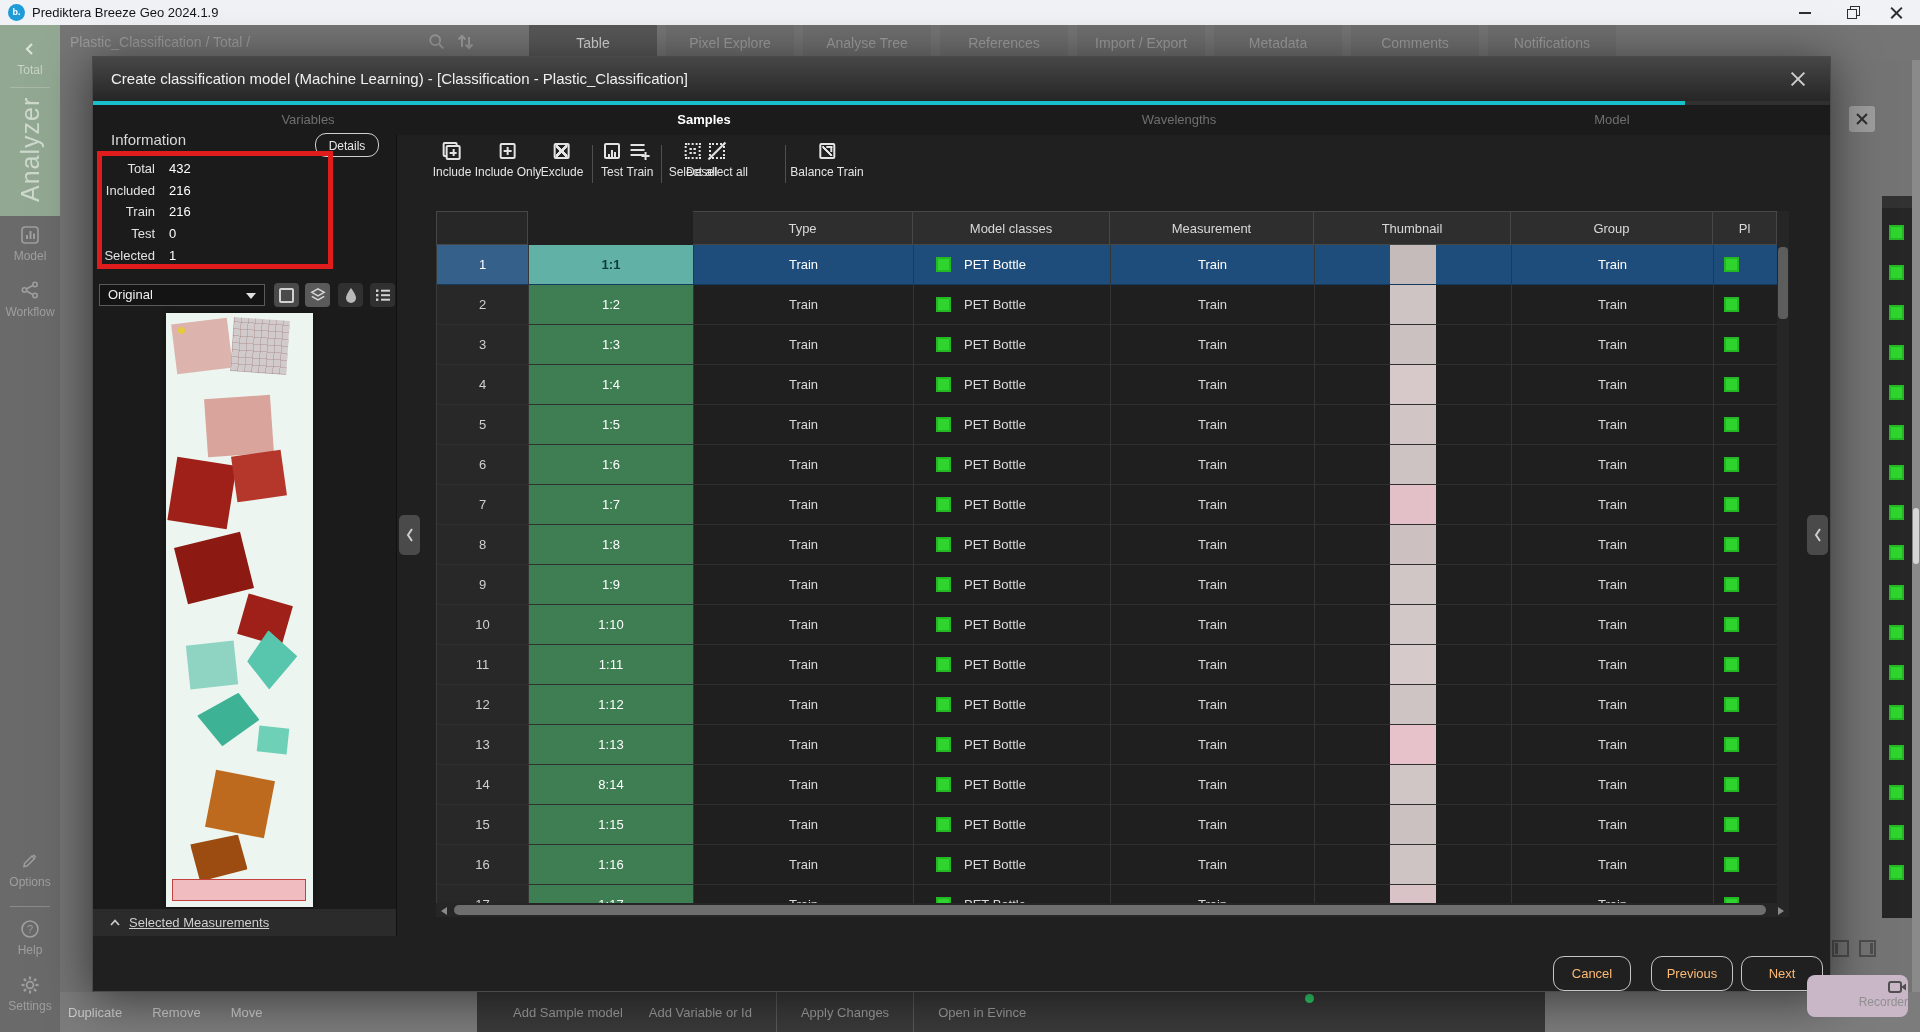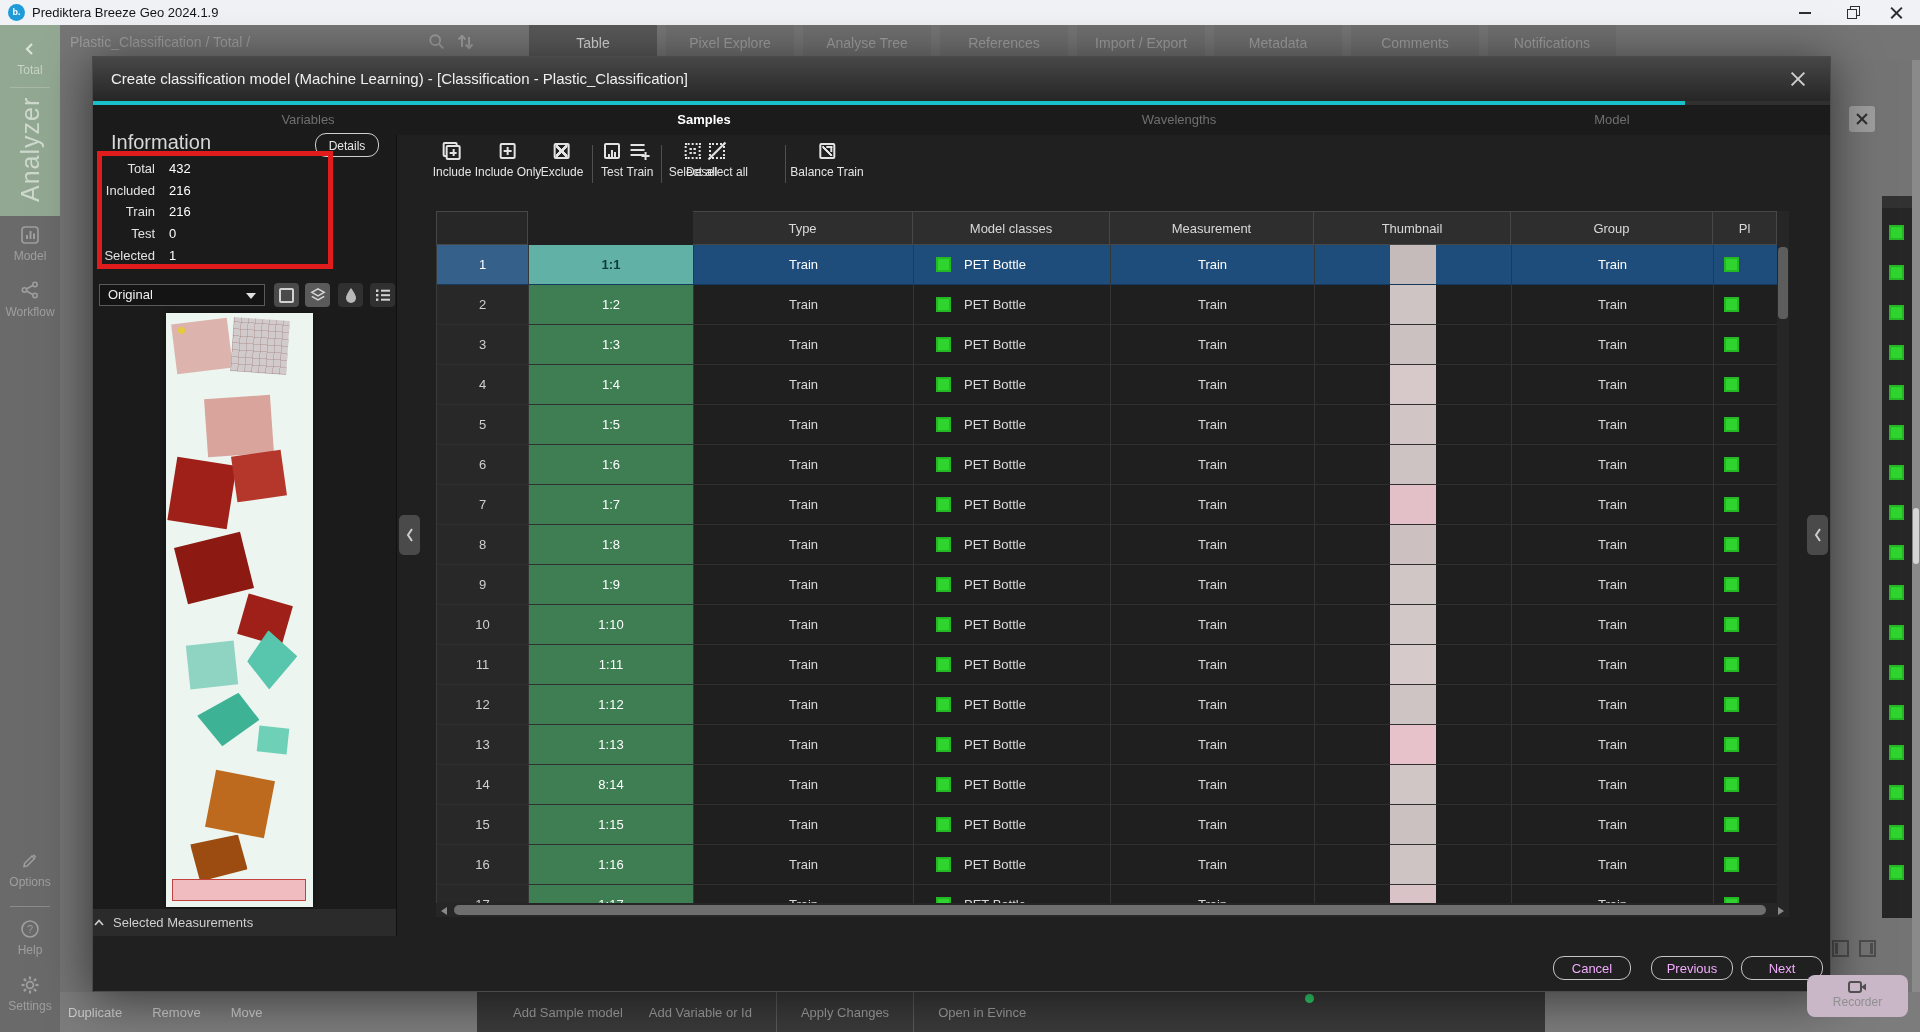--- a/index.html
+++ b/index.html
@@ -57,41 +57,41 @@
   .under-close::before{transform:rotate(45deg);} .under-close::after{transform:rotate(-45deg);}
   .right-strip{position:absolute;left:1882px;top:196px;width:30px;height:722px;background:#262626;}
   .right-strip .strip-head{position:absolute;left:0;top:0;width:30px;height:12px;background:#323232;}
   .right-scroll{position:absolute;left:1912px;top:60px;width:8px;height:932px;background:#8a8a8a;}
   .right-scroll .thumb{position:absolute;left:1px;top:448px;width:6px;height:56px;background:#d6d6d6;border-radius:3px;}
   .dock-icons{position:absolute;left:1832px;top:940px;display:flex;gap:10px;}
   .dock-ic{width:13px;height:13px;border:2px solid #4d4d4d;position:relative;}
   .dock-ic.l::after{content:"";position:absolute;left:1px;top:1px;width:3px;height:11px;background:#4d4d4d;}
   .dock-ic.r::after{content:"";position:absolute;right:1px;top:1px;width:3px;height:11px;background:#4d4d4d;}
   .recorder{position:absolute;left:1807px;top:975px;width:101px;height:42px;background:var(--recorder-bg);
-    border-radius:8px;text-align:center;z-index:3;}
+    border-radius:8px;text-align:right;z-index:3;}
   .recorder .rec-label{font-size:12px;color:#8f8f8f;margin-top:1px;}
   .recorder svg{margin-top:5px;}
   
   .modal{position:absolute;left:92px;top:56px;width:1739px;height:936px;background:#202020;
     border:1px solid #4a4a4a;box-shadow:0 6px 45px rgba(0,0,0,.55);box-sizing:border-box;z-index:2;}
   .modal-header{position:absolute;left:0;top:0;width:100%;height:44px;
     background:linear-gradient(#474747,#262626);}
   .modal-title{position:absolute;left:18px;top:0;height:44px;line-height:44px;font-size:15px;color:#f0f0f0;}
   .modal-close{position:absolute;right:22px;top:12px;width:20px;height:20px;cursor:default;}
   .modal-close::before,.modal-close::after{content:"";position:absolute;left:1px;top:9px;width:18px;height:2px;background:#cfcfcf;}
   .modal-close::before{transform:rotate(45deg);} .modal-close::after{transform:rotate(-45deg);}
   .progress-track{position:absolute;left:0;top:44px;width:100%;height:4px;background:#303030;}
   .progress-fill{position:absolute;left:0;top:44px;width:1592px;height:4px;background:var(--accent-teal);}
   .dlg-tabs{position:absolute;left:0;top:48px;width:100%;height:30px;background:#1b1b1b;}
   .dlg-tab{position:absolute;top:0;height:30px;line-height:30px;transform:translateX(-50%);
     font-size:13px;color:#6f6f6f;}
   .dlg-tab.active{color:#ffffff;font-weight:bold;}
   
   .left-panel{position:absolute;left:0;top:78px;width:303px;height:801px;background:#1b1b1b;border-right:1px solid #101010;}
-  .info-heading{position:absolute;left:18px;top:74px;font-size:20px;color:#d8d8d8;}
+  .info-heading{position:absolute;left:18px;top:74px;font-size:15px;color:#d8d8d8;}
   .details-btn{position:absolute;left:222px;top:76px;width:64px;height:24px;border:1px solid #cfcfcf;border-radius:11px;
     background:transparent;color:#e8e8e8;font-size:12px;text-align:center;line-height:22px;box-sizing:border-box;}
   .red-box{position:absolute;left:4px;top:94px;width:236px;height:118px;border:5px solid var(--annotation-red);
     box-sizing:border-box;z-index:6;pointer-events:none;}
   .info-row{position:absolute;left:0;height:22px;width:240px;}
   .info-row .il{position:absolute;left:0;top:0;width:62px;text-align:right;font-size:13px;color:#e2e2e2;line-height:22px;}
   .info-row .iv{position:absolute;left:76px;top:0;font-size:13px;color:#ffffff;line-height:22px;}
   .view-dd{position:absolute;left:6px;top:227px;width:166px;height:22px;background:#141414;border:1px solid #5a5a5a;
     box-sizing:border-box;color:#f0f0f0;font-size:13px;line-height:20px;padding-left:8px;}
   .view-dd .caret{position:absolute;right:8px;top:8px;width:0;height:0;
@@ -120,21 +120,21 @@
   .pv.i{left:84px;top:322px;width:42px;height:52px;background:#58c5ad;transform:rotate(28deg);
         clip-path:polygon(10% 0,100% 18%,78% 100%,0 72%);}
   .pv.j{left:34px;top:384px;width:58px;height:46px;background:#3db295;transform:rotate(-18deg);
         clip-path:polygon(0 20%,80% 0,100% 70%,25% 100%);}
   .pv.k{left:92px;top:414px;width:30px;height:26px;background:#6fd0b8;transform:rotate(6deg);}
   .pv.l{left:44px;top:462px;width:60px;height:58px;background:#bd6a1e;transform:rotate(11deg);}
   .pv.m{left:26px;top:524px;width:54px;height:42px;background:#9c4c10;transform:rotate(-7deg);
         clip-path:polygon(0 10%,90% 0,100% 85%,10% 100%);}
   .pv.bar{left:6px;top:566px;width:134px;height:22px;background:#f0bcc0;border:1px solid #c2423d;box-sizing:border-box;}
   .sel-meas{position:absolute;left:0;top:852px;width:303px;height:27px;background:#2b2b2b;
-    display:flex;align-items:center;gap:8px;padding-left:0;box-sizing:border-box;font-size:13px;color:#cfcfcf;}
+    display:flex;align-items:center;gap:8px;padding-left:16px;box-sizing:border-box;font-size:13px;color:#cfcfcf;text-decoration:underline;}
   
   .collapse{position:absolute;width:21px;height:40px;background:#4a4a4a;border-radius:5px;
     display:flex;align-items:center;justify-content:center;}
   .collapse.cl{left:306px;top:458px;} .collapse.cr{left:1714px;top:458px;}
   
   .tb-item{position:absolute;top:84px;transform:translateX(-50%);text-align:center;}
   .tb-label{display:block;font-size:12px;color:#e4e4e4;white-space:nowrap;}
   .tb-div{position:absolute;top:88px;width:1px;height:38px;background:#4f4f4f;}
   .tbico{position:relative;width:20px;height:20px;margin:0 auto 4px;display:block;}
   .ic-include::before{content:"";position:absolute;left:1px;top:1px;width:11px;height:11px;border:2px solid #e3e3e3;border-radius:2px;}
@@ -192,22 +192,22 @@
   .trow.sel .cell-sample{background:var(--sample-teal);color:#0b3c3c;font-weight:bold;}
   
   .hscroll{position:absolute;left:343px;top:846px;width:1353px;height:14px;background:#262626;}
   .hs-thumb{position:absolute;left:18px;top:2px;width:1312px;height:10px;background:#6e6e6e;border-radius:6px;}
   .hs-arrow{position:absolute;top:4px;width:0;height:0;border-top:4px solid transparent;border-bottom:4px solid transparent;}
   .hs-arrow.left{left:5px;border-right:6px solid #8a8a8a;}
   .hs-arrow.right{right:5px;border-left:6px solid #8a8a8a;}
   .vscroll{position:absolute;left:1684px;top:154px;width:12px;height:692px;background:#262626;}
   .vs-thumb{position:absolute;left:1px;top:36px;width:10px;height:72px;background:#5d5d5d;border-radius:4px;}
   
-  .ft-btn{position:absolute;top:899px;height:24px;border:1px solid #c6c6c6;border-radius:11px;background:transparent;
-    color:#f0abfc;font-size:13px;text-align:center;line-height:22px;box-sizing:border-box;font-family:inherit;}
+  .ft-btn{position:absolute;top:899px;height:35px;border:1px solid #c6c6c6;border-radius:11px;background:transparent;
+    color:#fdba74;font-size:13px;text-align:center;line-height:22px;box-sizing:border-box;font-family:inherit;}
   
   .svg-ic{display:inline-block;vertical-align:middle;}
 </style>
 </head>
 <body>
 
 <div id="screen">
 
   <div class="titlebar">
     <div class="app-logo">b.</div>

